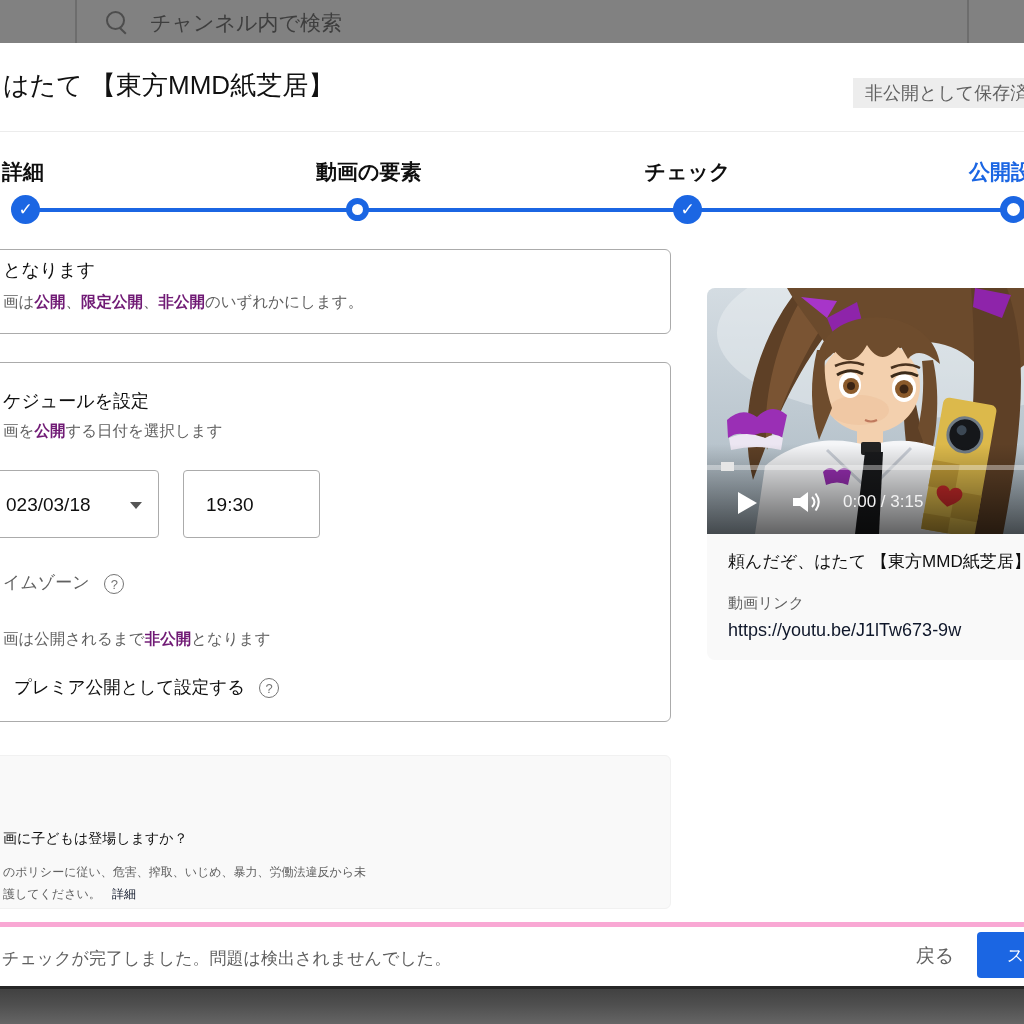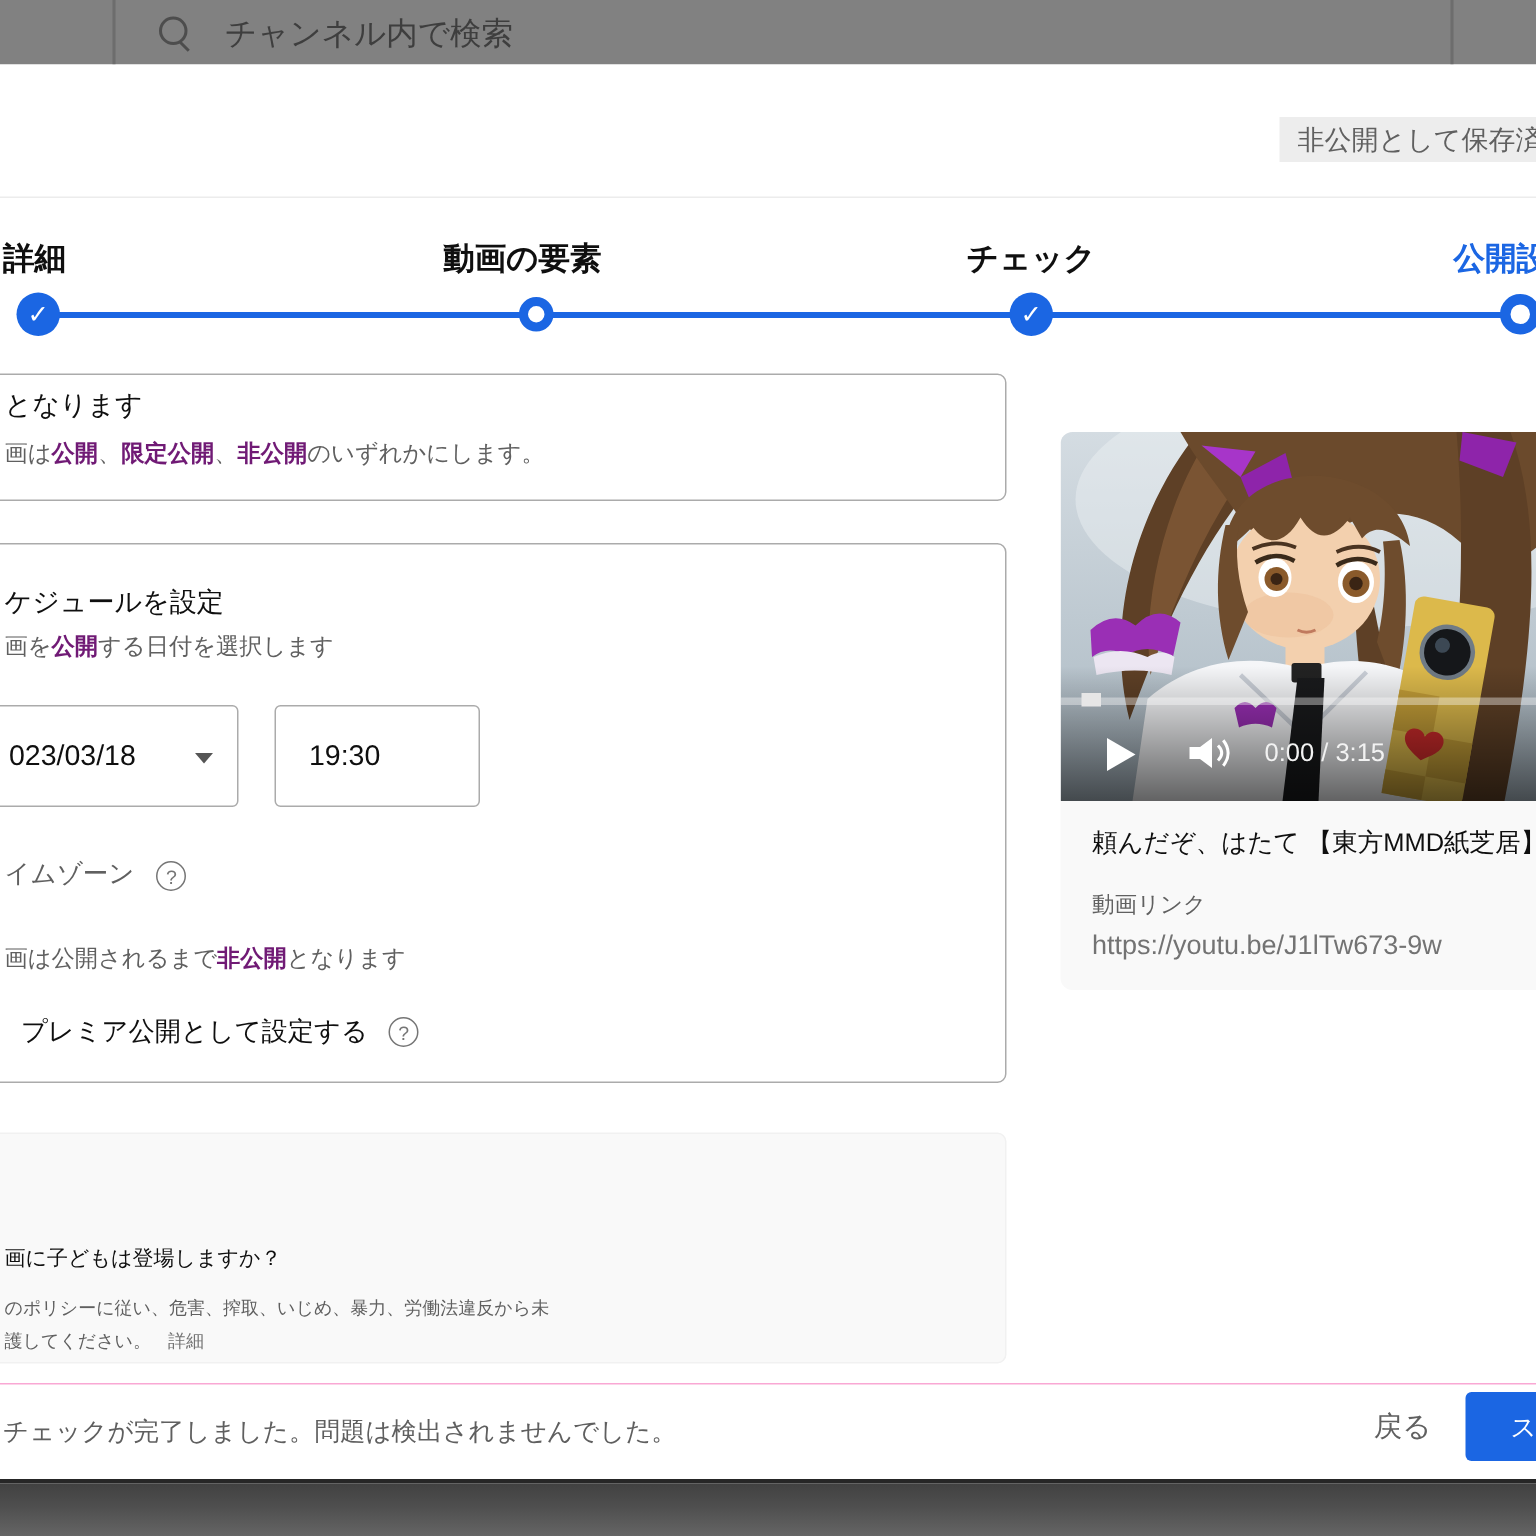--- a/index.html
+++ b/index.html
@@ -35,35 +35,35 @@
   .field-text{position:absolute;font-size:19px;color:#0f0f0f;white-space:nowrap;}
   .caret{position:absolute;width:0;height:0;border-left:6px solid transparent;border-right:6px solid transparent;border-top:7px solid #555;}
   .help{display:inline-block;width:20px;height:20px;border:1.5px solid #757575;border-radius:50%;
     font-size:13px;color:#757575;text-align:center;line-height:20px;vertical-align:middle;box-sizing:border-box;}
   .gray-label{position:absolute;left:32px;font-size:17px;color:#606060;white-space:nowrap;}
   .prem-label{position:absolute;left:43px;font-size:17.5px;color:#0f0f0f;white-space:nowrap;}
   .card.gray{background:#f9f9f9;border:1px solid #f1f1f1;}
   .c3-heading{position:absolute;left:32px;font-size:16px;color:#0f0f0f;white-space:nowrap;}
   .c3-question{position:absolute;left:32px;font-size:14px;font-weight:500;color:#0f0f0f;white-space:nowrap;}
   .c3-policy{position:absolute;left:32px;font-size:12px;color:#606060;white-space:nowrap;}
-  .link{color:#737373;text-decoration:none;}
+  .link{color:#0f172a;text-decoration:none;}
   
   .panel{position:absolute;left:707px;top:288px;width:441px;height:372px;background:#f9f9f9;border-radius:8px;}
   .thumb{position:absolute;left:0;top:0;width:441px;height:246px;border-radius:8px 8px 0 0;overflow:hidden;}
   .pbar{position:absolute;left:0;top:177px;width:441px;height:5px;background:rgba(255,255,255,0.38);}
   .phandle{position:absolute;left:14px;top:174px;width:13px;height:9px;background:#e6e6e6;}
   .play-tri{position:absolute;left:31px;top:204px;width:0;height:0;border-top:11px solid transparent;
     border-bottom:11px solid transparent;border-left:19px solid #fff;}
   .vol{position:absolute;left:84px;top:202px;}
   .time-disp{position:absolute;left:136px;top:204px;font-size:17px;color:#f2f2f2;white-space:nowrap;}
   .pv-title{position:absolute;left:21px;top:262px;font-size:17px;color:#0f0f0f;white-space:nowrap;}
   .pv-linklabel{position:absolute;left:21px;top:306px;font-size:15px;color:#606060;white-space:nowrap;}
   .pv-url{position:absolute;left:21px;top:332px;font-size:18px;white-space:nowrap;}
   
-  .footer{position:absolute;left:0;top:922px;width:1024px;height:64px;background:#fff;border-top:1px solid #f9a8d4;box-sizing:border-box;}
+  .footer{position:absolute;left:0;top:922px;width:1024px;height:64px;background:#fff;border-top:5px solid #f9a8d4;box-sizing:border-box;}
   .foot-msg{position:absolute;left:2px;top:20px;font-size:17px;color:#5f5f5f;white-space:nowrap;}
   .back-btn{position:absolute;left:903px;top:5px;width:64px;height:46px;line-height:46px;text-align:center;
     font-size:19px;color:#606060;font-weight:500;background:none;border:none;cursor:pointer;}
   .submit-btn{position:absolute;left:977px;top:5px;width:210px;height:46px;background:#1b66e3;border:none;border-radius:4px;
     color:#fff;font-size:17px;font-weight:500;text-align:left;padding:0 0 0 30px;white-space:nowrap;cursor:pointer;}
   .bottom-strip{position:absolute;left:0;top:986px;width:1024px;height:38px;
     border-top:3px solid #262626;box-sizing:border-box;
     background:linear-gradient(180deg,#414141 0%,#4f4f4f 45%,#656565 100%);}
 </style>
 </head>
@@ -74,25 +74,26 @@
   <div class="top-bar">
     <div class="top-divider" style="left:75px"></div>
     <div class="top-divider" style="left:967px"></div>
     <span class="search-ring"></span>
     <span class="search-handle"></span>
     <div class="search-text">チャンネル内で検索</div>
   </div>
 
   <div class="dialog">
 
+    <div class="dlg-title">はたて 【東方MMD紙芝居】</div>
     <div class="chip">非公開として保存済み</div>
     <div class="hdr-divider"></div>
 
     <div class="step-label" style="left:2px">詳細</div>
-    <div class="step-label" style="left:286px;width:115px;text-align:right">動画の要素</div>
+    <div class="step-label" style="left:316px;width:115px;text-align:left">動画の要素</div>
     <div class="step-label" style="left:630px;width:115px;text-align:center">チェック</div>
     <div class="step-label current" style="left:969px">公開設定</div>
     <div class="step-line"></div>
     <div class="step-dot dot-done" style="left:11px;top:152px">✓</div>
     <div class="step-dot dot-ring" style="left:346px;top:155px"></div>
     <div class="step-dot dot-done" style="left:673px;top:152px">✓</div>
     <div class="step-dot dot-ring big" style="left:1000px;top:153px"></div>
 
     <div class="card" style="top:206px;height:85px">
       <div class="card-title" style="top:8px">となります</div>

